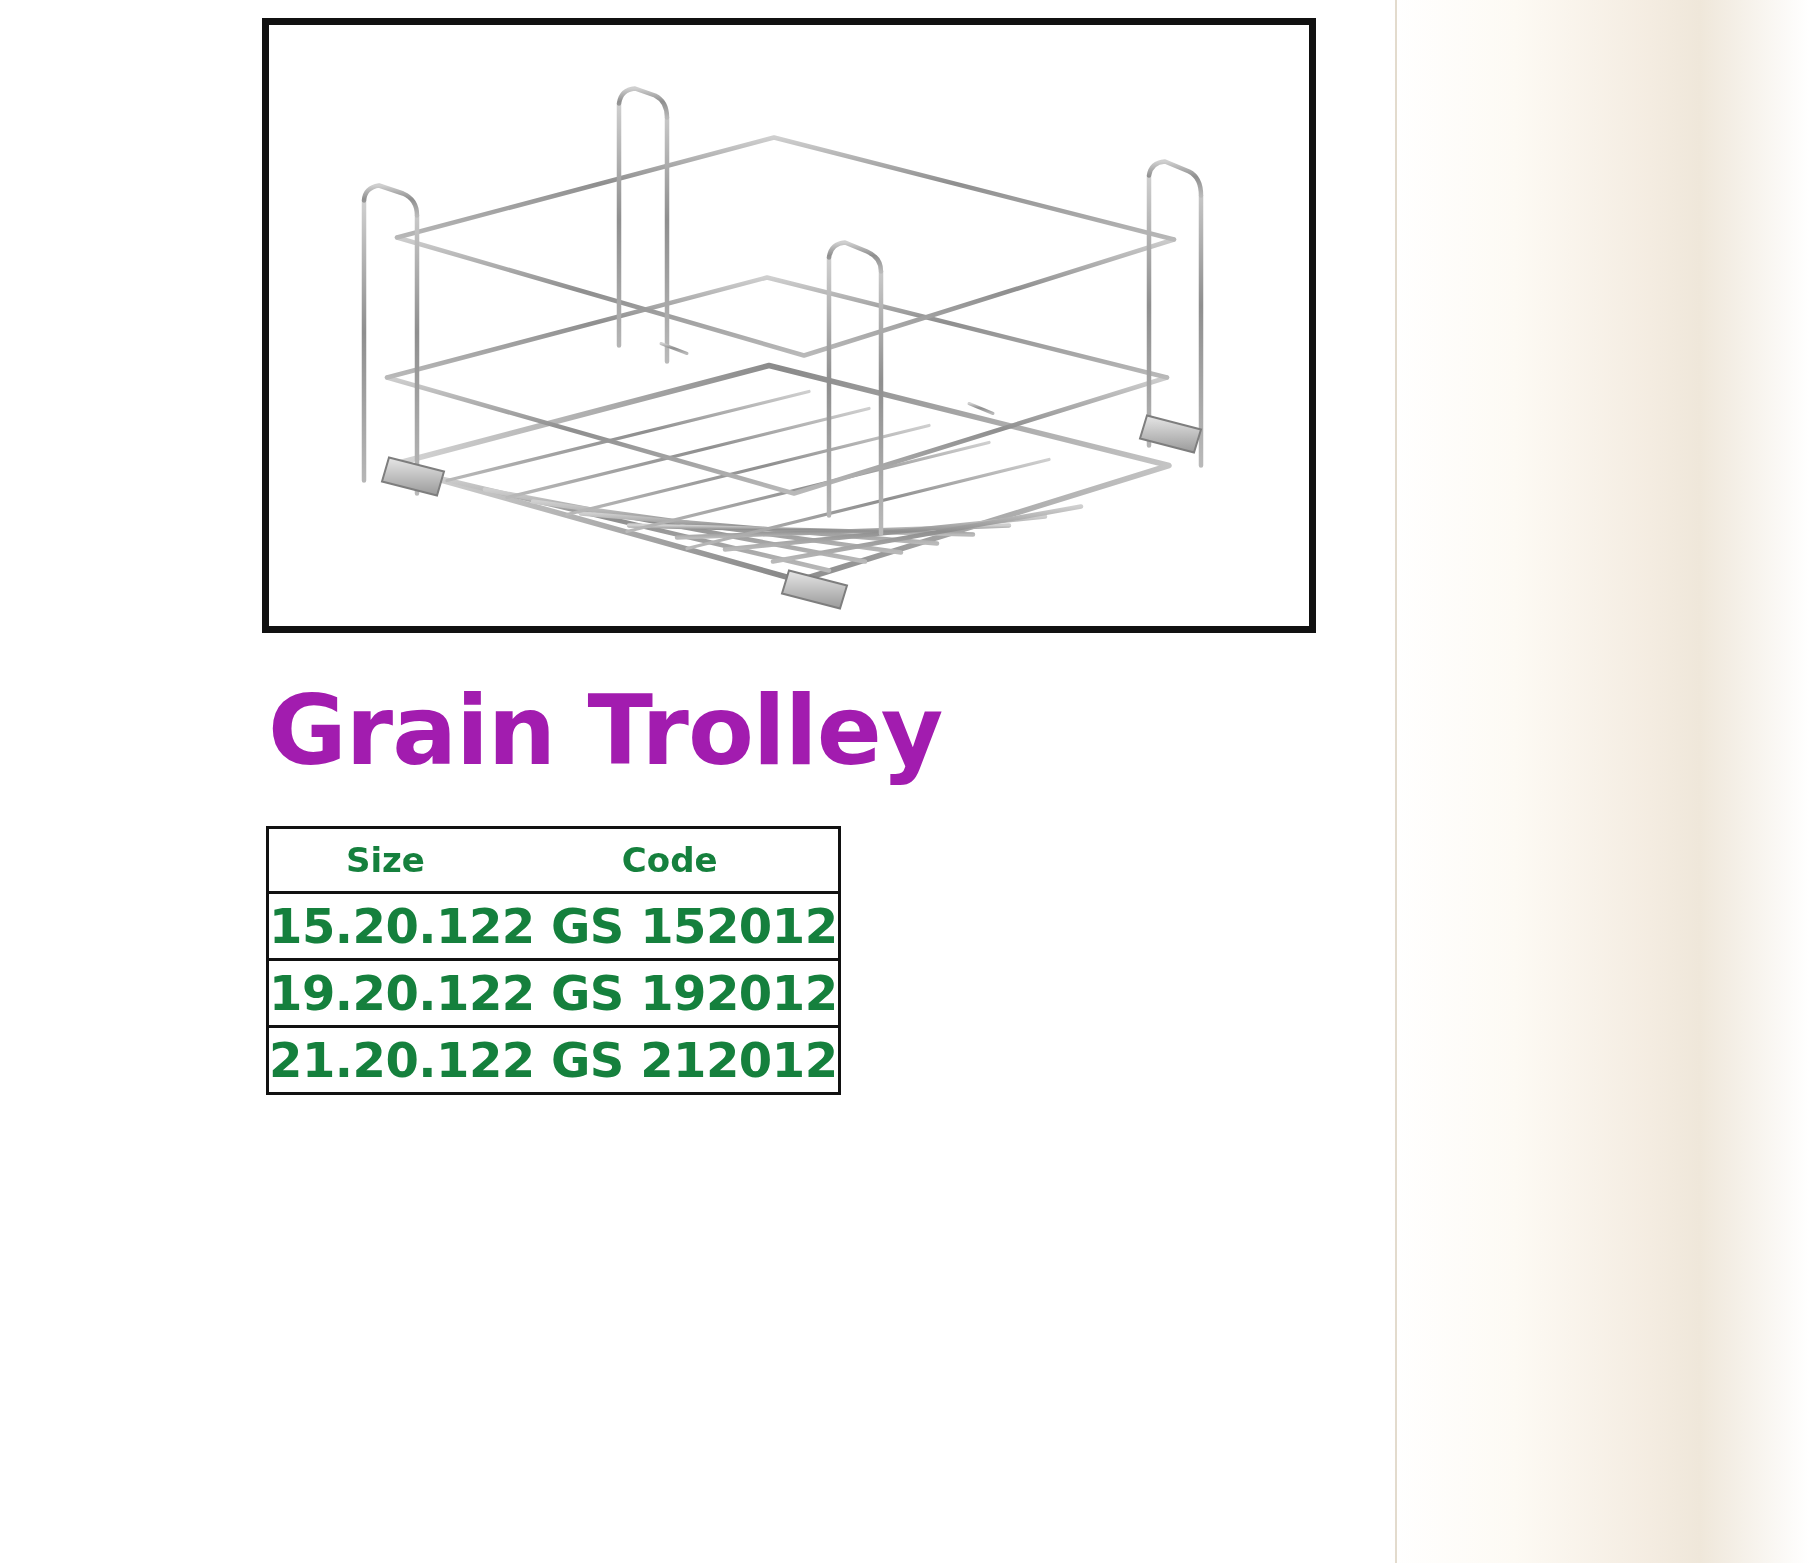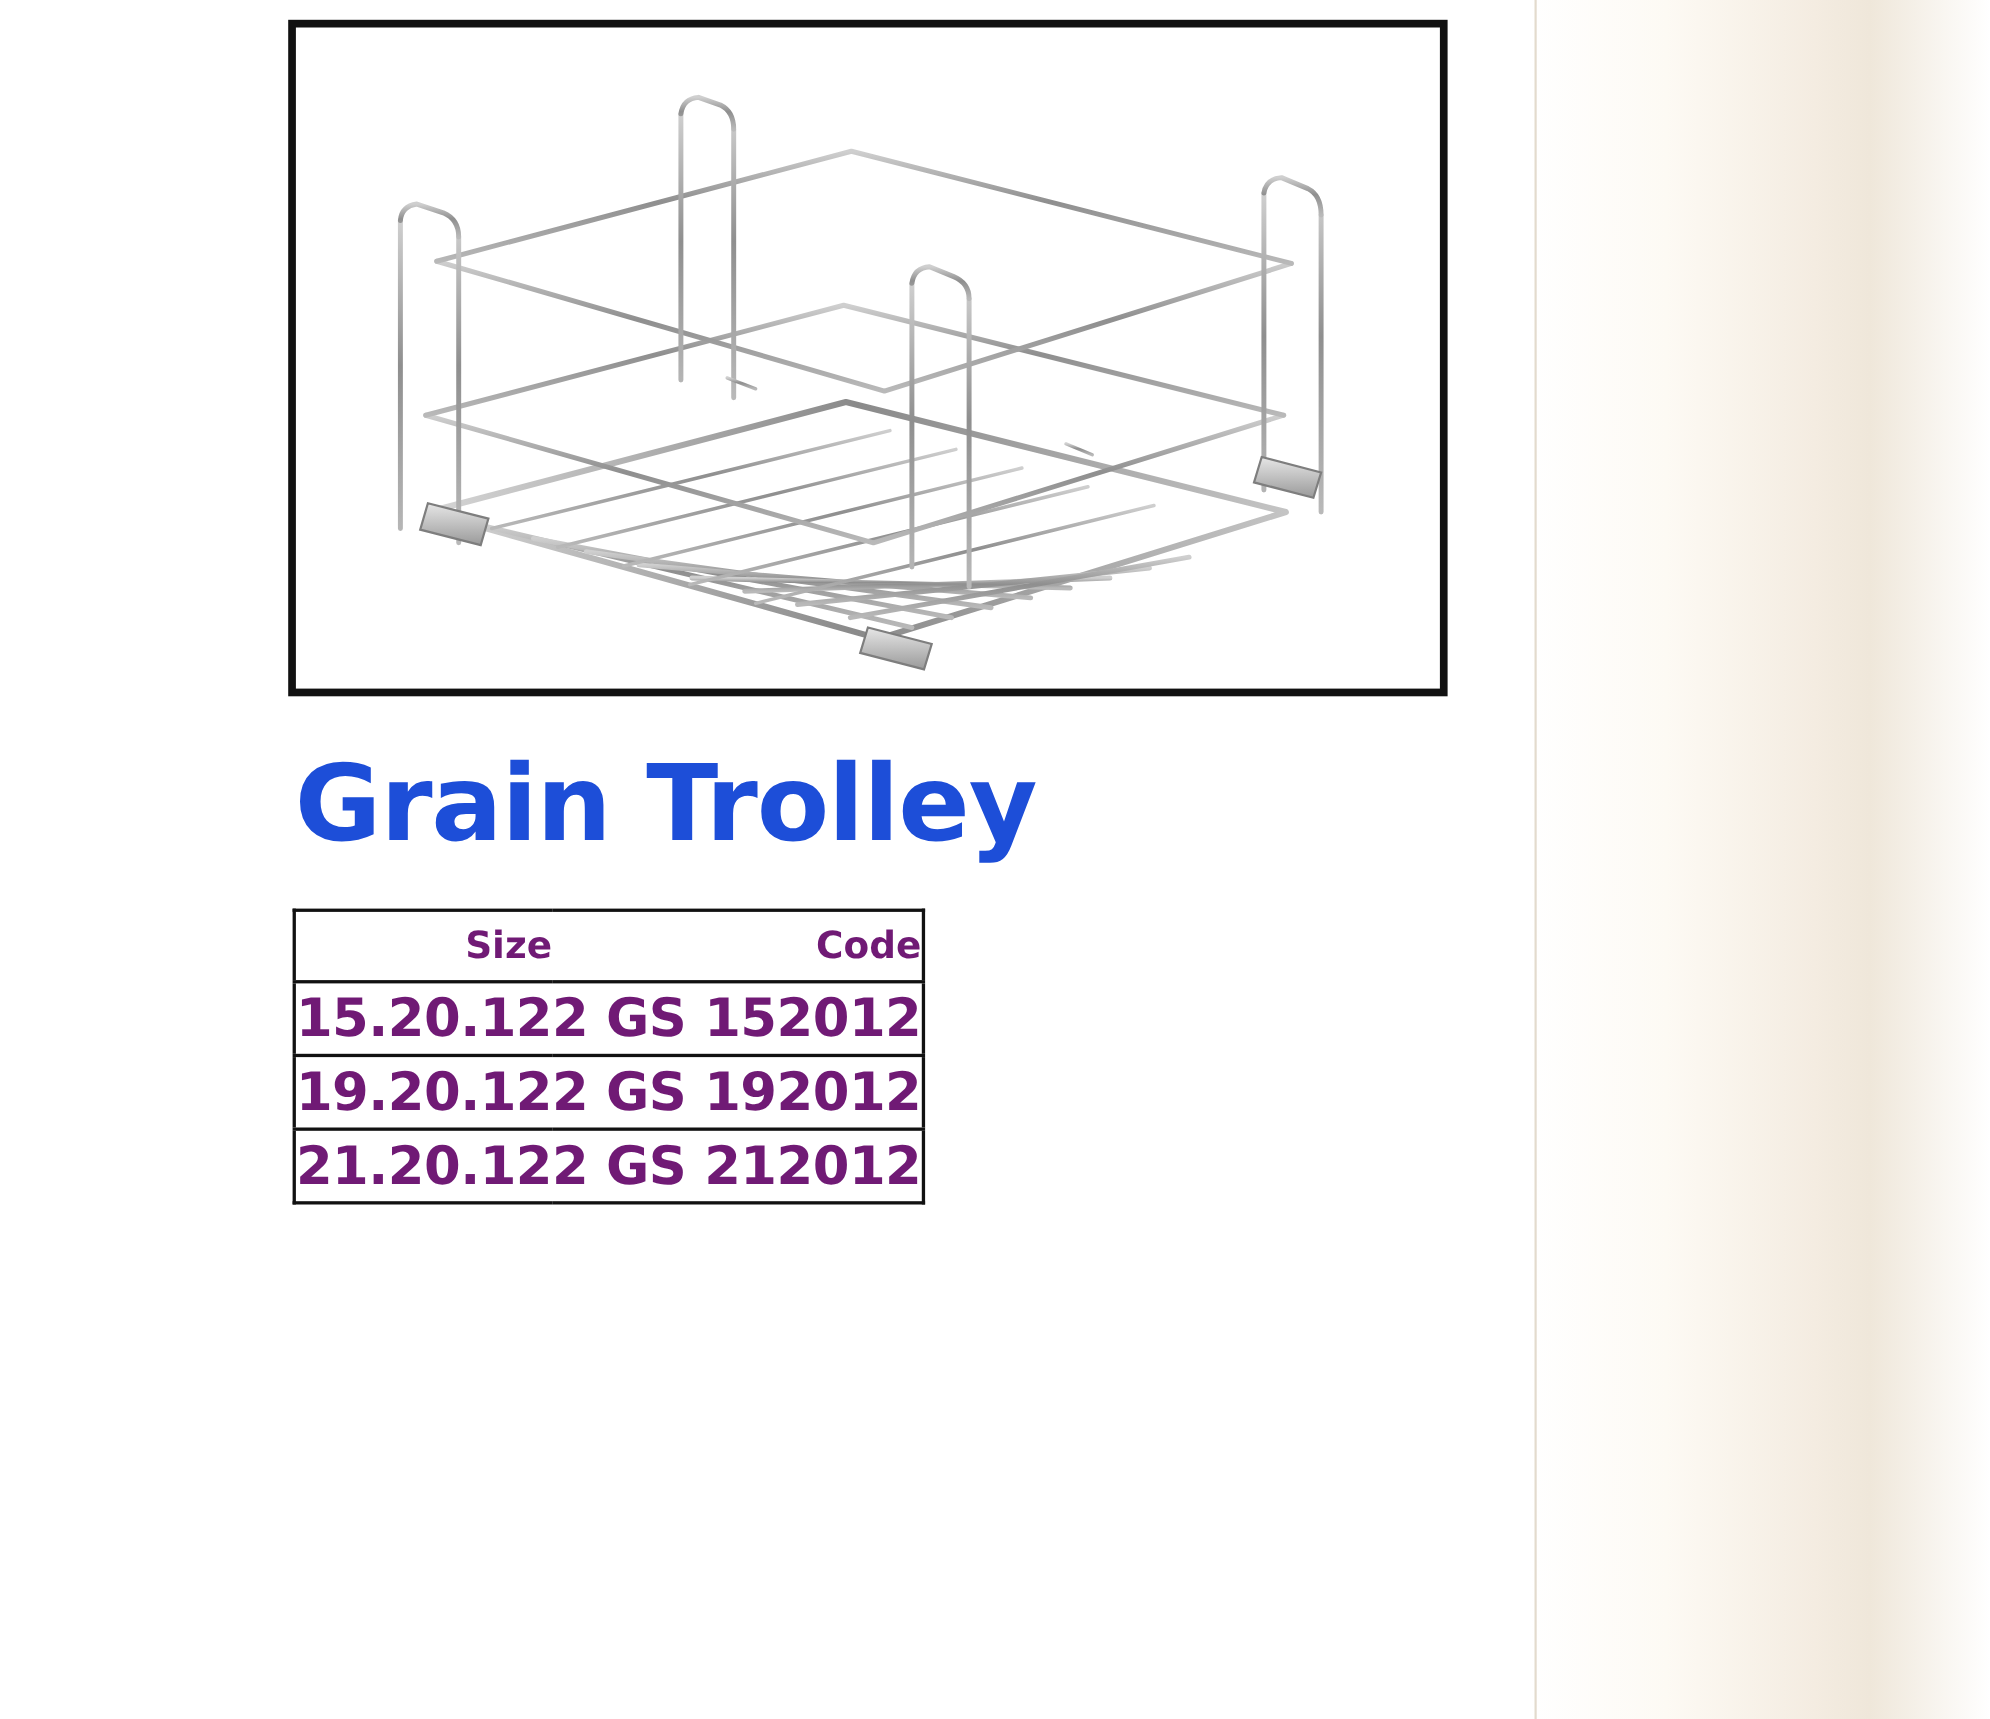--- a/index.html
+++ b/index.html
@@ -54,45 +54,45 @@
   }
 
   
   .title {
     position: absolute;
     left: 268px;
     top: 683px;
     font-size: 96px;
     font-weight: bold;
     letter-spacing: -1px;
-    color: #1d4ed8;
+    color: #a21caf;
     font-family: "DejaVu Sans", sans-serif;
     line-height: 1.0;
     white-space: nowrap;
   }
 
   
   .spec-table {
     position: absolute;
     left: 266px;
     top: 826px;
     width: 540px;
     border-collapse: collapse;
     border: 3px solid #111111;
     background: #ffffff;
   }
   .spec-table th,
   .spec-table td {
     border-bottom: 3px solid #111111;
     padding: 0;
     height: 64px;
-    text-align: right;
+    text-align: center;
     font-family: "DejaVu Sans", sans-serif;
     font-weight: bold;
-    color: #701a75;
+    color: #15803d;
     white-space: nowrap;
   }
   .spec-table thead th {
     font-size: 34px;
     height: 62px;
     letter-spacing: 0px;
   }
   .spec-table tbody td {
     font-size: 48px;
     letter-spacing: -0.5px;

